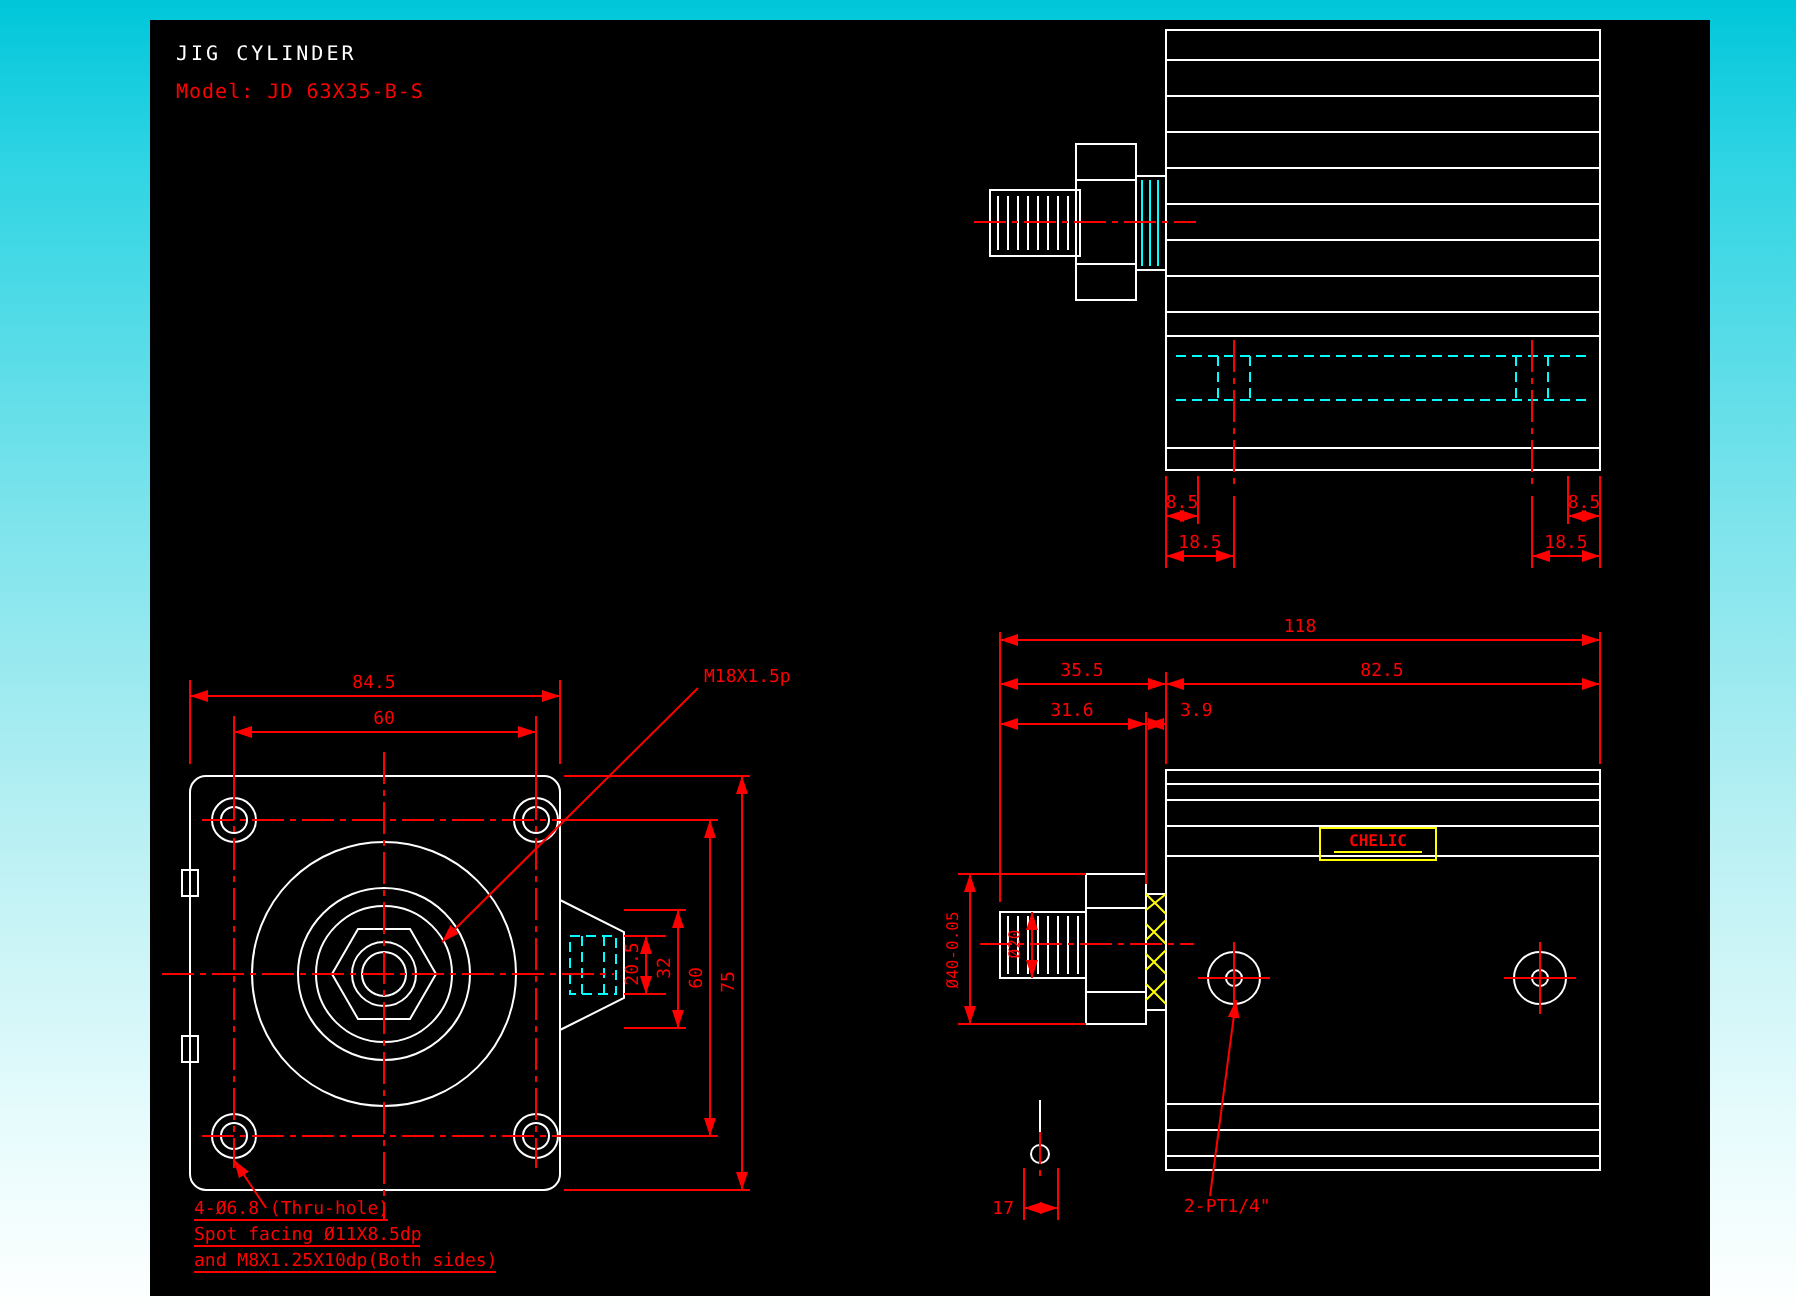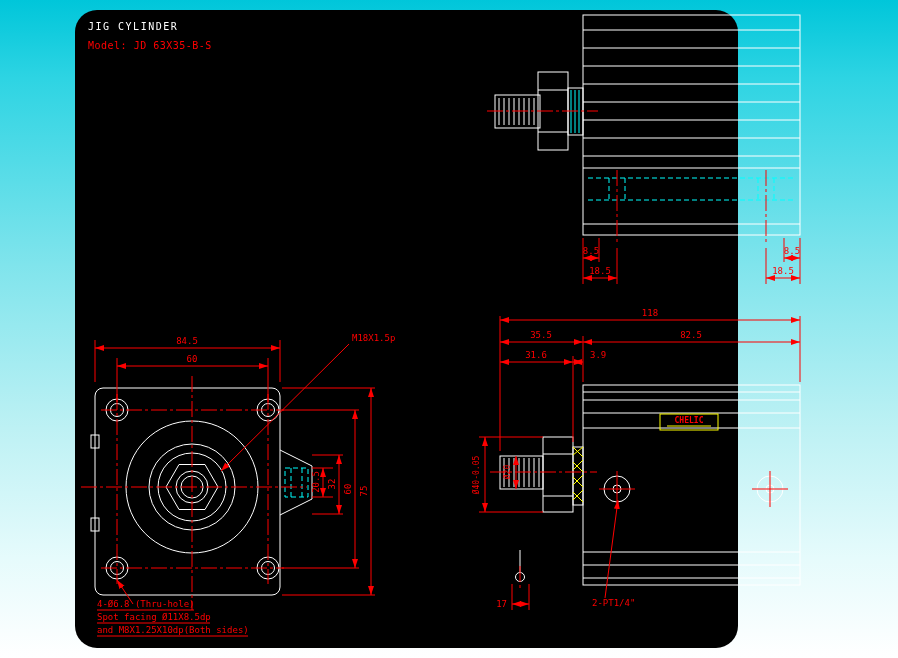--- a/index.html
+++ b/index.html
@@ -3,23 +3,22 @@
 <meta charset="utf-8">
 <style>
   html,body{margin:0;padding:0;}
   body{
     width:898px;height:658px;overflow:hidden;
     font-family:"DejaVu Sans Mono","Liberation Mono",monospace;
     background:linear-gradient(180deg,#00c6da 0%,#2ed4e3 12%,#7fe4ec 40%,#bdf1f4 65%,#e6fbfc 85%,#ffffff 100%);
   }
   .stage{position:relative;width:898px;height:658px;}
   .cad-canvas{
-    position:absolute;left:75px;top:10px;width:663px;height:638px;
+    position:absolute;left:75px;top:10px;width:780px;height:638px;
     background:#000;
-    border-radius:22px;
   }
   svg{display:block;}
   svg text{font-family:"DejaVu Sans Mono","Liberation Mono",monospace;}
   .w{stroke:#fff;fill:none;stroke-width:1;}
   .r{stroke:#f00;fill:none;stroke-width:1;}
   .c{stroke:#0ff;fill:none;stroke-width:1;stroke-dasharray:5 3;}
   .y{stroke:#ff0;fill:none;stroke-width:1;}
   .cl{stroke-dasharray:16 3 3 3;}
   .tw{fill:#fff;}
   .tr{fill:#f00;}

